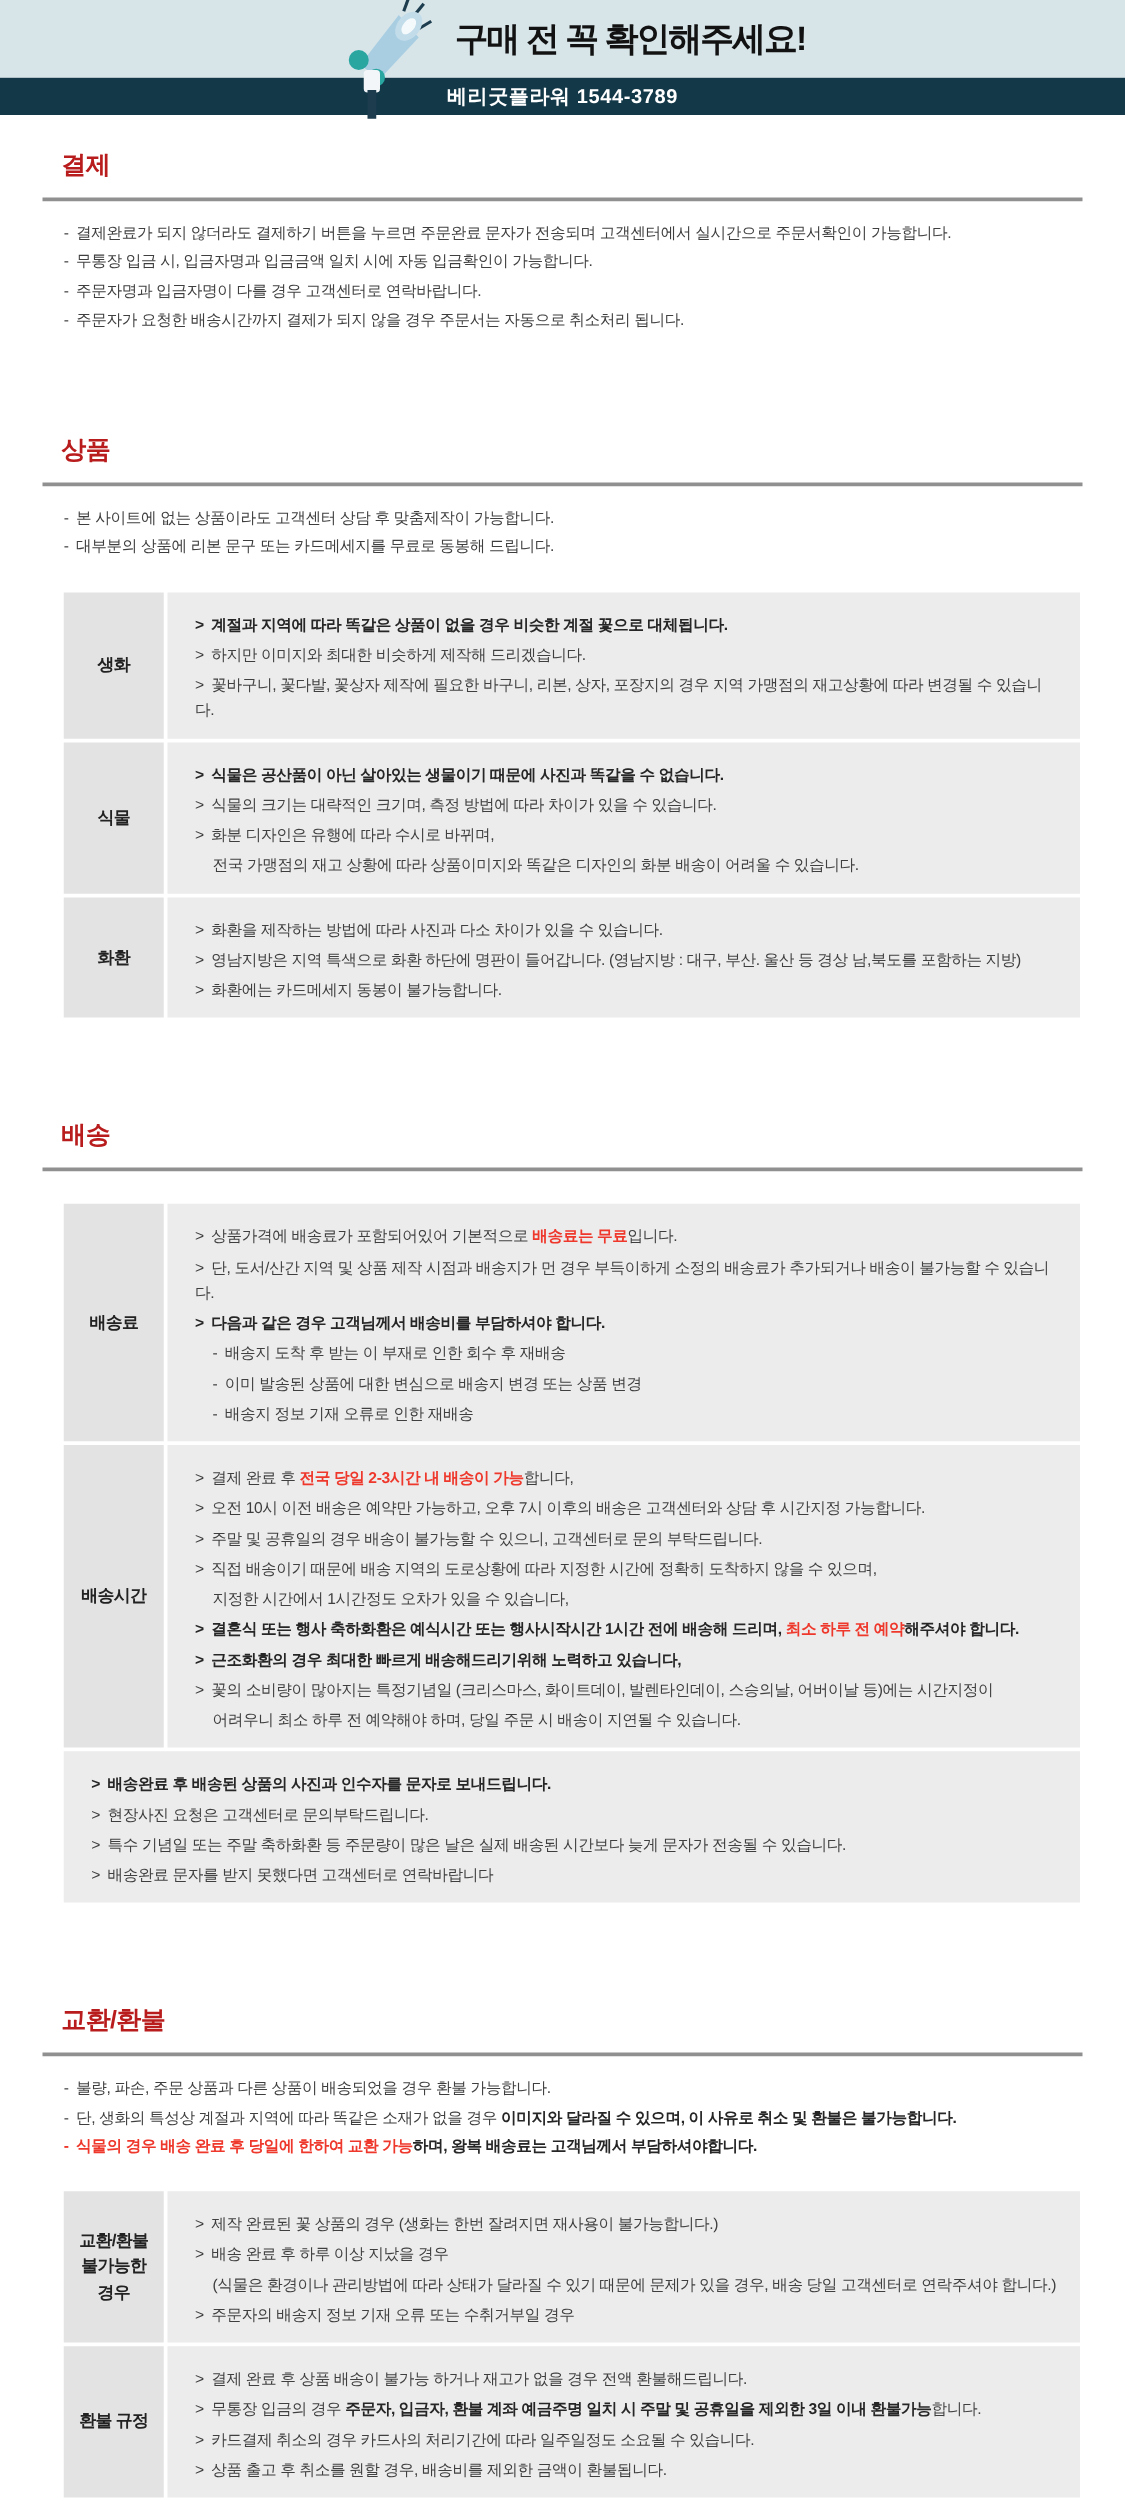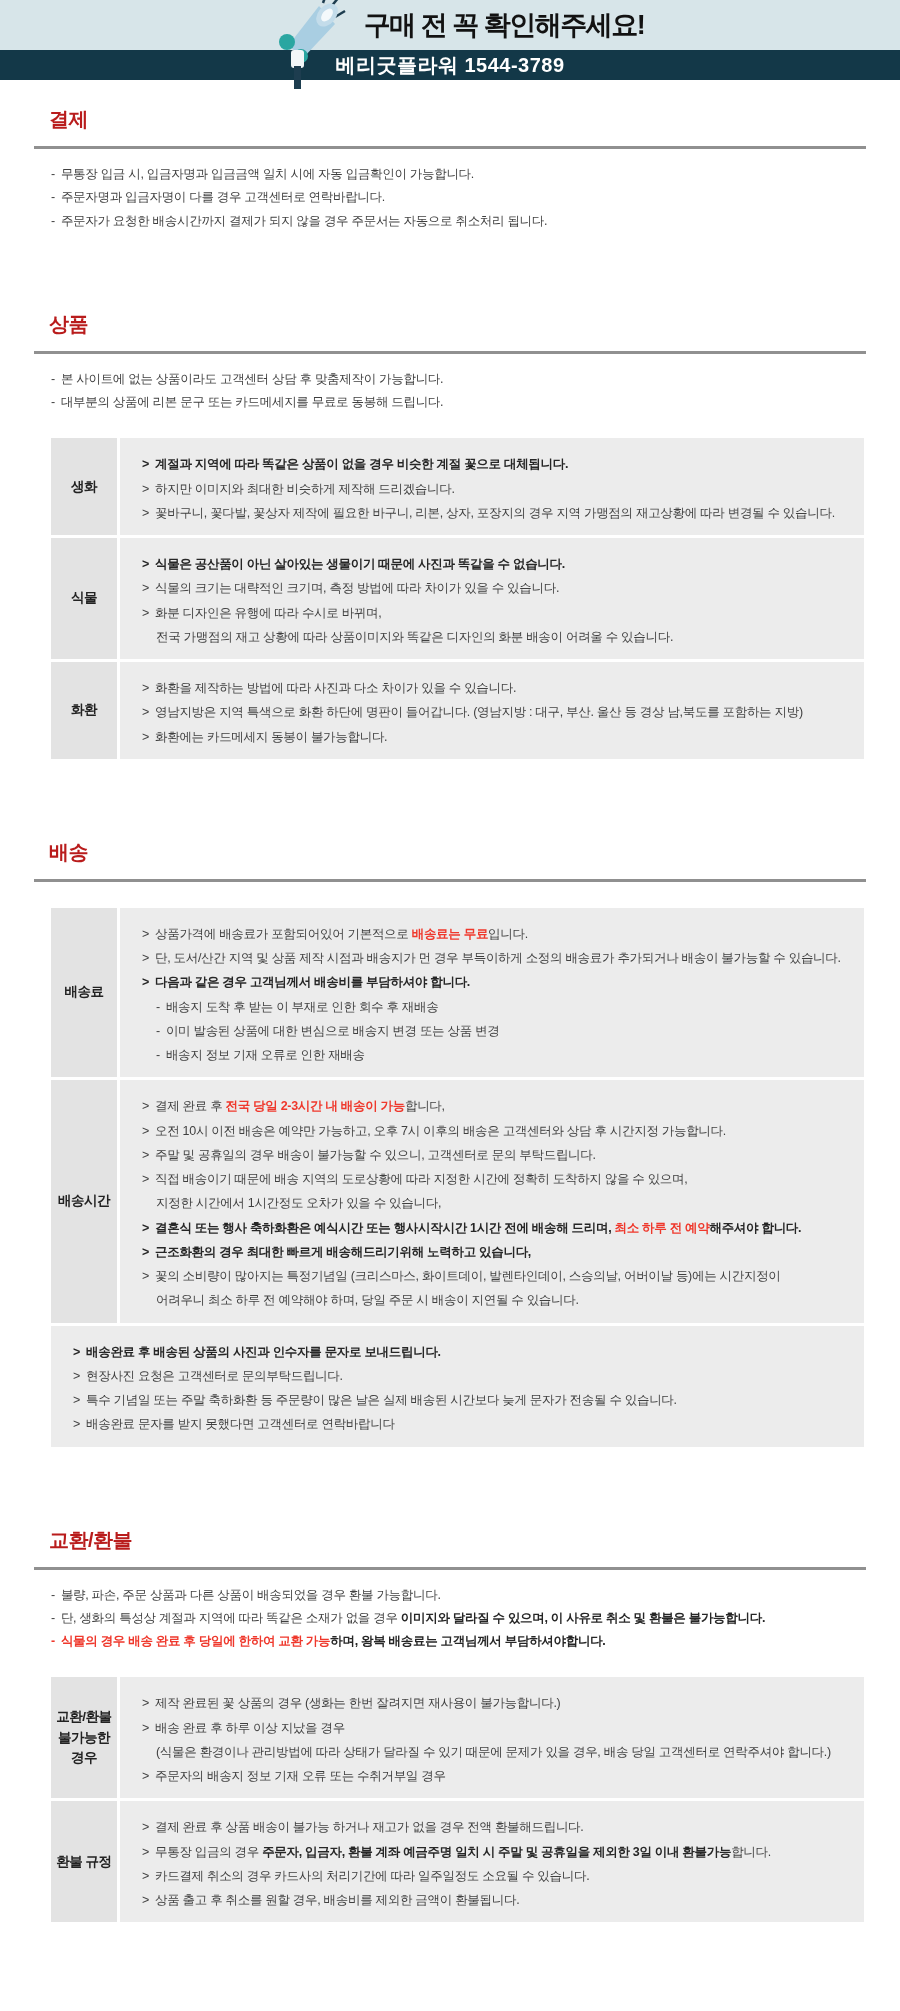--- a/index.html
+++ b/index.html
@@ -5,35 +5,35 @@
   html,body{margin:0;padding:0;}
   body{
     width:900px;
     background:#ffffff;
     font-family:"Liberation Sans","DejaVu Sans",sans-serif;
     color:#3f3f3f;
     -webkit-font-smoothing:antialiased;
   }
   
   .banner{
-    height:50px;
+    height:62px;
     background:var(--banner-bg,#d7e5e9);
     position:relative;
     display:flex;align-items:center;justify-content:center;padding-left:16px;
   }
   .banner-inner{display:flex;align-items:center;gap:18px;position:relative;}
   .mega-icon{position:relative;top:17px;z-index:2;flex-shrink:0;}
   .headline{
     font-size:27px;font-weight:800;color:#121212;
     letter-spacing:-1.5px;white-space:nowrap;
   }
   .brandbar{
     height:30px;background:var(--bar-bg,#133848);
     color:#ffffff;display:flex;align-items:center;justify-content:center;
-    font-size:20px;font-weight:700;letter-spacing:0.5px;
+    font-size:16px;font-weight:700;letter-spacing:0.5px;
   }
   
   .content{padding:0 34px 26px 34px;}
   section{margin-top:80px;}
   section.first{margin-top:26px;}
   h2{
     font-size:20px;font-weight:700;color:#b91c1c;
     margin:0 0 13px 15px;letter-spacing:-0.5px;
   }
   .rule{height:3px;background:#909090;}
@@ -47,21 +47,21 @@
   .line.ind{padding-left:14px;}
   .sg-n{color:#3f3f3f;}
   .sg-b{color:#262626;font-weight:700;}
   .sg-rb{color:var(--accent-red,#ef382c);font-weight:700;}
   
   .info-table{margin:26px 2px 0 17px;}
   .info-table:empty{display:none;}
   .trow{display:flex;margin-bottom:3px;}
   .trow:last-child{margin-bottom:0;}
   .tlabel{
-    width:66px;flex-shrink:0;margin-right:3px;
+    width:80px;flex-shrink:0;margin-right:3px;
     background:#e3e3e3;
     display:flex;align-items:center;justify-content:center;
     text-align:center;white-space:pre-line;
     font-size:13.5px;font-weight:700;color:#222222;line-height:1.5;
     letter-spacing:-0.5px;
   }
   .tcontent{
     flex:1;background:#ececec;
     padding:12px 16px 8px 22px;
   }
@@ -93,20 +93,21 @@
 <div class="brandbar">
   <span>베리굿플라워 1544-3789</span>
 </div>
 
 <main class="content">
 
   <section class="first">
     <h2>결제</h2>
     <div class="rule"></div>
     <div class="bullets">
+        <div class="line"><span class="marker sg-n">-</span><span class="sg-n">결제완료가 되지 않더라도 결제하기 버튼을 누르면 주문완료 문자가 전송되며 고객센터에서 실시간으로 주문서확인이 가능합니다.</span></div>
         <div class="line"><span class="marker sg-n">-</span><span class="sg-n">무통장 입금 시, 입금자명과 입금금액 일치 시에 자동 입금확인이 가능합니다.</span></div>
         <div class="line"><span class="marker sg-n">-</span><span class="sg-n">주문자명과 입금자명이 다를 경우 고객센터로 연락바랍니다.</span></div>
         <div class="line"><span class="marker sg-n">-</span><span class="sg-n">주문자가 요청한 배송시간까지 결제가 되지 않을 경우 주문서는 자동으로 취소처리 됩니다.</span></div>
       </div>
 
   </section>
 
   <section>
     <h2>상품</h2>
     <div class="rule"></div>

